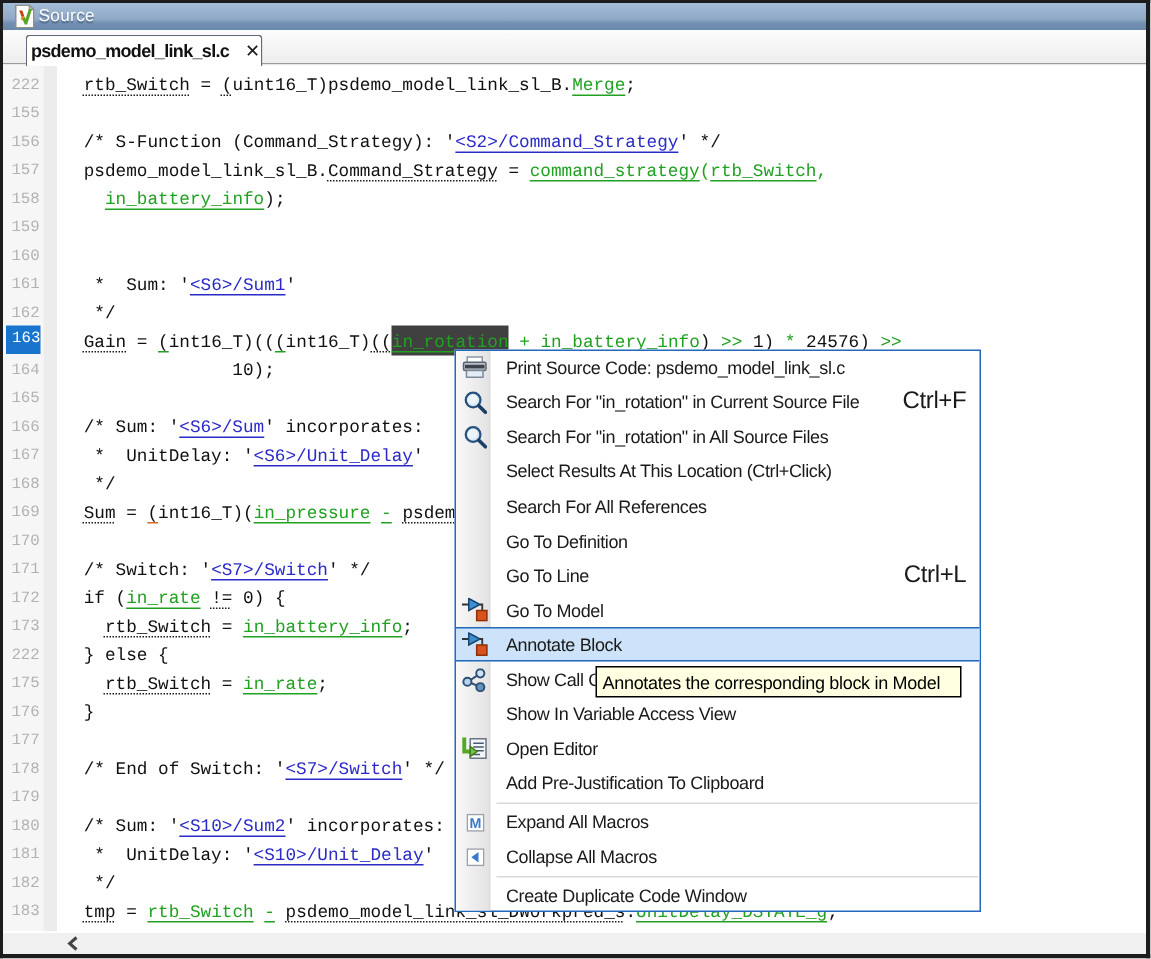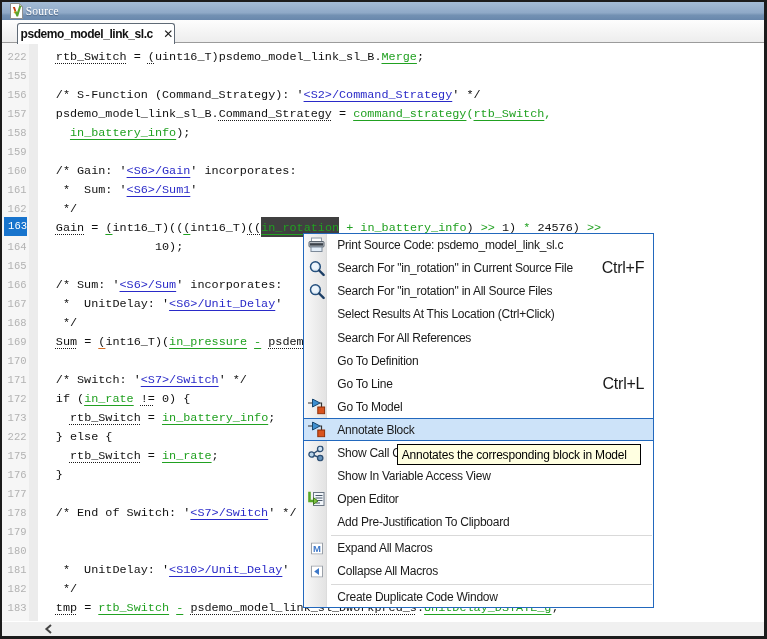--- a/index.html
+++ b/index.html
@@ -3,21 +3,21 @@
 * { margin:0; padding:0; box-sizing:border-box; }
 html,body { width:767px; height:639px; overflow:hidden; background:#fff;
   font-family:"Liberation Sans", sans-serif; }
 #root { position:relative; width:767px; height:639px; background:#fff; }
 
 
 .bord { position:absolute; background:#1c1c1c; z-index:50; }
 
 
 #title { position:absolute; left:1.5px; top:1.5px; width:764px; height:24px;
-  background:linear-gradient(#a4bcd6 0%, #8fa9c7 45%, #7391b3 55%, #5b7ba3 100%);font-family:Liberation Serif, serif; }
+  background:linear-gradient(#a4bcd6 0%, #8fa9c7 45%, #7391b3 55%, #5b7ba3 100%); }
 #title .txt { position:absolute; left:24.2px; top:3.2px; color:#fff; font-size:11.5px;
   letter-spacing:0.2px; text-shadow:0 1px 1px rgba(30,50,80,0.55); }
 
 
 #tabbar { position:absolute; left:1.5px; top:20.3px; width:764px; height:22.4px;
   background:linear-gradient(#fdfdfd, #ededed); border-bottom:1px solid #9b9b9b; }
 #tab { position:absolute; left:16.8px; top:23.3px; width:158.4px; height:20.4px;
   background:#fff; border:1px solid #5f6a76; border-bottom:none;
   border-radius:3px 3px 0 0; z-index:2; }
 #tab .t { position:absolute; left:2.8px; top:3px; font-size:12px; font-weight:bold;
@@ -126,40 +126,40 @@
       <div class="num" style="top:499px">180</div>
       <div class="num" style="top:518px">181</div>
       <div class="num" style="top:537px">182</div>
       <div class="num" style="top:556px">183</div>
     <div class="cl" style="top:5px"><span class="d">rtb_Switch</span> = <span class="d">(</span>uint16_T)psdemo_model_link_sl_B.<span class="g">Merge</span>;</div>
       <div class="cl" style="top:24px"></div>
       <div class="cl" style="top:43px">/* S-Function (Command_Strategy): '<span class="b">&lt;S2&gt;/Command_Strategy</span>' */</div>
       <div class="cl" style="top:62px">psdemo_model_link_sl_B.<span class="d">Command_Strategy</span> = <span class="g">command_strategy</span><span class="gn">(</span><span class="g">rtb_Switch</span><span class="gn">,</span></div>
       <div class="cl" style="top:81px">  <span class="g">in_battery_info</span>);</div>
       <div class="cl" style="top:100px"></div>
-      <div class="cl" style="top:119px">/* Gain: '<span class="b">&lt;S6&gt;/Gain</span>' incorporates:</div>
       <div class="cl" style="top:138px"> *  Sum: '<span class="b">&lt;S6&gt;/Sum1</span>'</div>
       <div class="cl" style="top:157px"> */</div>
       <div class="cl" style="top:176px"><span class="d">Gain</span> = <span class="gp">(</span>int16_T)((<span class="gp">(</span>int16_T)<span class="d">((</span><span class="sel"><span class="g">in_rotation</span></span> <span class="g">+</span> <span class="g">in_battery_info</span>) <span class="g">&gt;&gt;</span> 1) <span class="g">*</span> 24576) <span class="g">&gt;&gt;</span></div>
       <div class="cl" style="top:195px">              10);</div>
       <div class="cl" style="top:214px"></div>
       <div class="cl" style="top:233px">/* Sum: '<span class="b">&lt;S6&gt;/Sum</span>' incorporates:</div>
       <div class="cl" style="top:252px"> *  UnitDelay: '<span class="b">&lt;S6&gt;/Unit_Delay</span>'</div>
       <div class="cl" style="top:271px"> */</div>
       <div class="cl" style="top:290px"><span class="d">Sum</span> = <span class="o">(</span>int16_T)(<span class="g">in_pressure</span> <span class="g">-</span> <span class="d">psdemo_model_link_sl_DWork.UnitDelay_DSTATE</span>);</div>
       <div class="cl" style="top:309px"></div>
       <div class="cl" style="top:328px">/* Switch: '<span class="b">&lt;S7&gt;/Switch</span>' */</div>
       <div class="cl" style="top:347px">if (<span class="g">in_rate</span> <span class="d">!=</span> 0) {</div>
       <div class="cl" style="top:366px">  <span class="d">rtb_Switch</span> = <span class="g">in_battery_info</span>;</div>
       <div class="cl" style="top:385px">} else {</div>
       <div class="cl" style="top:404px">  <span class="d">rtb_Switch</span> = <span class="g">in_rate</span>;</div>
       <div class="cl" style="top:423px">}</div>
       <div class="cl" style="top:442px"></div>
       <div class="cl" style="top:461px">/* End of Switch: '<span class="b">&lt;S7&gt;/Switch</span>' */</div>
       <div class="cl" style="top:480px"></div>
+      <div class="cl" style="top:499px">/* Sum: '<span class="b">&lt;S10&gt;/Sum2</span>' incorporates:</div>
       <div class="cl" style="top:518px"> *  UnitDelay: '<span class="b">&lt;S10&gt;/Unit_Delay</span>'</div>
       <div class="cl" style="top:537px"> */</div>
       <div class="cl" style="top:556px"><span class="d">tmp</span> = <span class="g">rtb_Switch</span> <span class="g">-</span> <span class="d">psdemo_model_link_sl_DWorkpred_s</span>.<span class="g">UnitDelay_DSTATE_g</span>;</div>
   </div>
 
   <div id="hscroll">
       <svg class="arr" width="9" height="10" viewBox="0 0 9 10">
         <path d="M7 1 L2.4 5 L7 9" fill="none" stroke="#454545" stroke-width="2"></path>
       </svg>
     </div>

